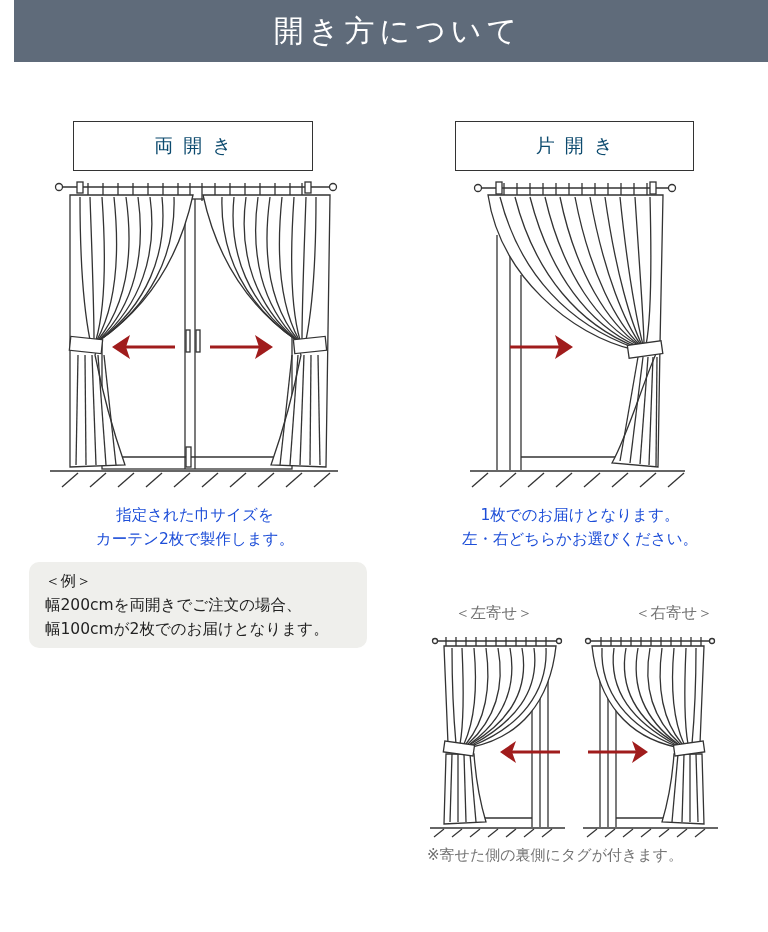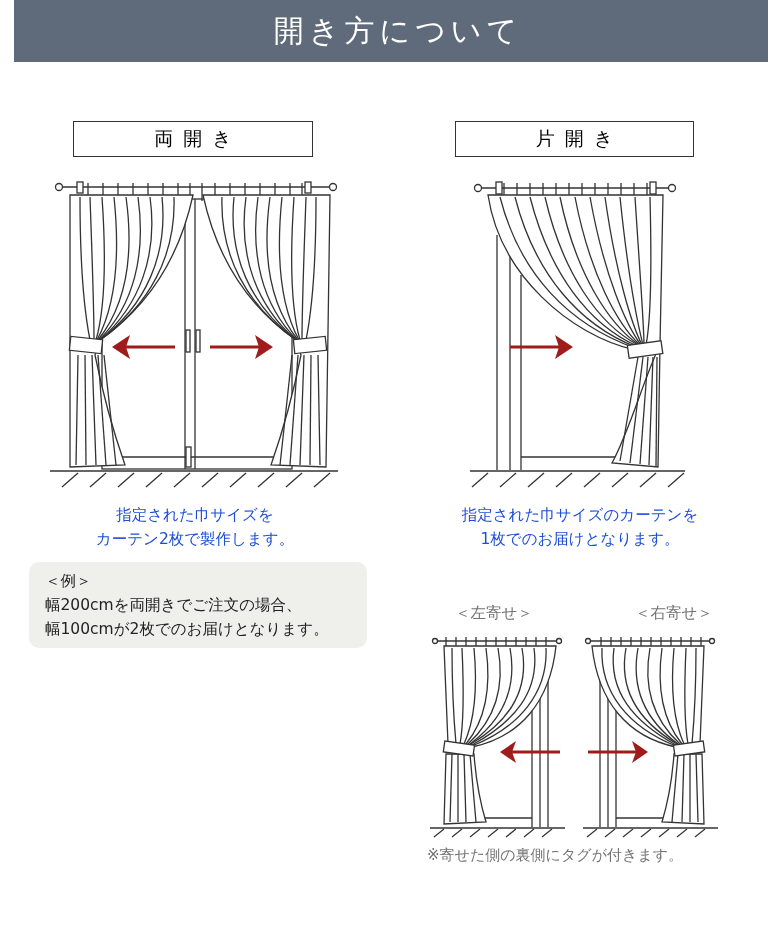--- a/index.html
+++ b/index.html
@@ -1,20 +1,20 @@
 <!DOCTYPE html>
 <html><head>
 <meta charset="utf-8">
 <style>
   * { box-sizing: border-box; margin: 0; padding: 0; }
   html, body { width: 768px; height: 932px; background: #ffffff; overflow: hidden; }
   body { position: relative; font-family: "DejaVu Sans", "Liberation Sans", sans-serif; color: #222; }
   .header { position: absolute; left: 14px; top: 0; width: 768px; height: 62px; background: #5f6b7a; display: flex; align-items: center; justify-content: center; }
   .header-title { color: #ffffff; font-size: 30px; letter-spacing: 5px; font-weight: 400; }
-  .label-box { position: absolute; height: 36px; border: 1.5px solid #333; display: flex; align-items: center; justify-content: center; font-size: 19px; letter-spacing: 10px; color: #000000; background: #fff; }
+  .label-box { position: absolute; height: 50px; border: 1.5px solid #333; display: flex; align-items: center; justify-content: center; font-size: 19px; letter-spacing: 10px; color: #0c4a6e; background: #fff; }
   .label-box span { padding-left: 10px; }
   .caption { position: absolute; text-align: center; font-size: 15.5px; line-height: 24px; color: #1d4ed8; }
   .example-box { position: absolute; left: 29px; top: 562px; width: 338px; height: 86px; background: #efefec; border-radius: 10px; padding: 7px 0 0 16px; font-size: 15.5px; line-height: 24px; color: #222; }
   .example-box div { white-space: nowrap; }
   .sub-label { position: absolute; font-size: 15.5px; color: #737373; }
   .note { position: absolute; left: 427px; top: 846px; font-size: 15px; color: #737373; white-space: nowrap; }
   svg { position: absolute; overflow: visible; }
   .ln { stroke: #333; stroke-width: 1.3; fill: none; }
   .lnw { stroke: #333; stroke-width: 1.3; fill: #fff; }
   .arrow { stroke: #a01c1c; stroke-width: 3; fill: none; }
@@ -196,22 +196,22 @@
   <div>カーテン2枚で製作します。</div>
 </div>
 
 <div class="example-box">
   <div>＜例＞</div>
   <div>幅200cmを両開きでご注文の場合、</div>
   <div>幅100cmが2枚でのお届けとなります。</div>
 </div>
 
 <div class="caption" style="left:420px; top:503px; width:320px;">
-  <div>指定された巾サイズのカーテンを</div>
   <div>1枚でのお届けとなります。</div>
+  <div>左・右どちらかお選びください。</div>
 </div>
 
 <div class="sub-label" style="left:455px; top:603px;">＜左寄せ＞</div>
 <div class="sub-label" style="left:604px; top:603px;margin-left:31px;">＜右寄せ＞</div>
 
 <svg style="left:430px; top:632px;" width="135" height="205" viewBox="0 0 135 205">
   <line class="ln" x1="6" y1="9" x2="128" y2="9" stroke-width="2"></line>
   <circle class="lnw" cx="5" cy="9" r="2.5"></circle>
   <circle class="lnw" cx="129" cy="9" r="2.5"></circle>
   <g class="ln">

